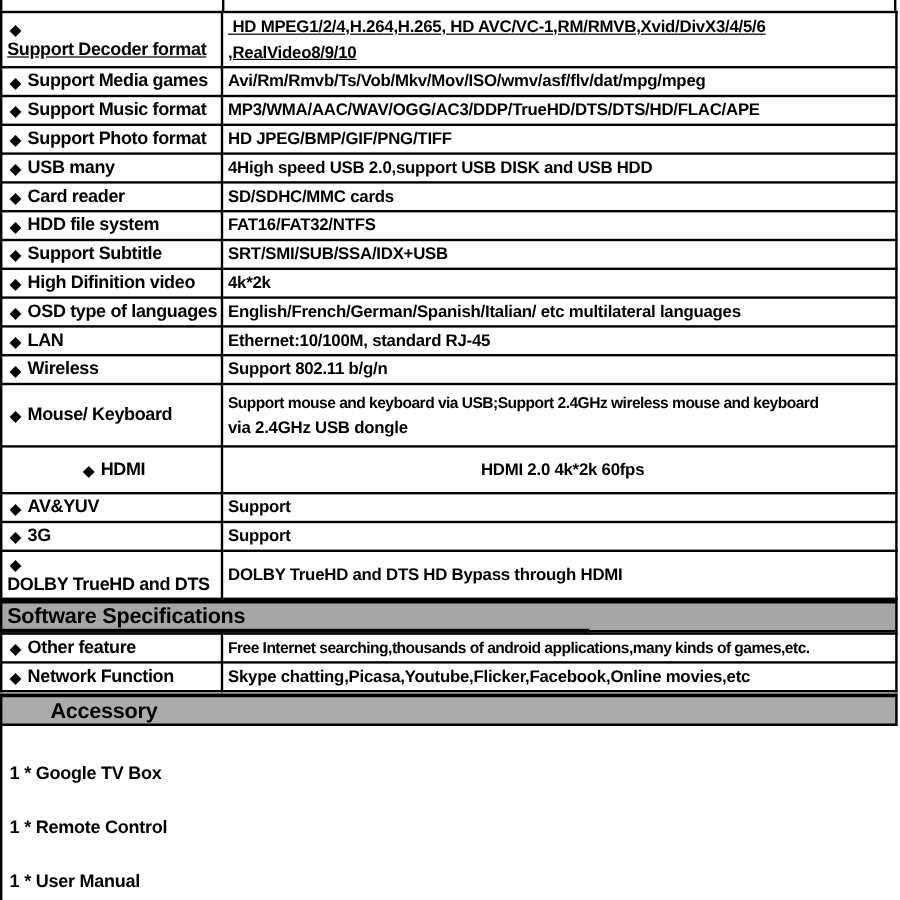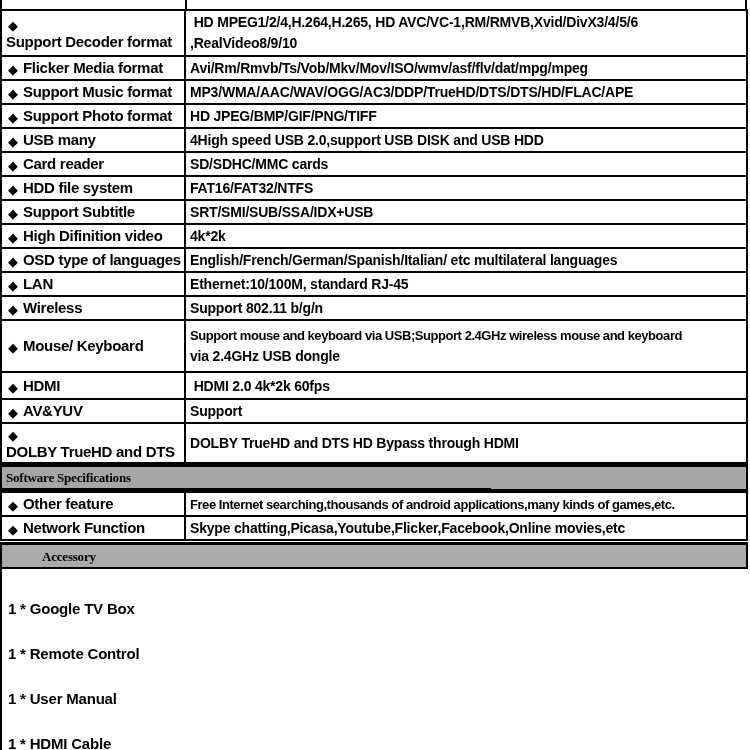--- a/index.html
+++ b/index.html
@@ -18,23 +18,23 @@
   .vstub.left { left: 0; }
   .vstub.mid { left: 185px; }
   .vstub.right { left: 745px; }
 
   table.spec { border-collapse: collapse; width: 748px; table-layout: fixed; }
   table.spec td { border: 2px solid #000; vertical-align: middle; overflow: hidden; }
   td.label-cell { width: 184px; padding: 1px 2px 1px 4px; }
   td.value-cell { padding: 1px 2px 1px 4px; }
 
   tr.row { height: 24px; }
-  tr.row-tall2 { height: 45px; }   
+  tr.row-tall2 { height: 45px; text-decoration: underline; }   
   tr.row-tall2b { height: 52px; border-radius: 12px; }  
-  tr.row-med { height: 27px; }     
+  tr.row-med { height: 39px; text-align: center; }     
 
   .diamond {
     font-size: 13px; line-height: 13px;
     display: inline-block; vertical-align: -1px;
     margin: 0 5px 0 2px; color: #000;
   }
   .label-text {
     font-size: 15px; font-weight: bold; letter-spacing: -0.3px;
     white-space: nowrap;
   }
@@ -46,22 +46,22 @@
   .fit { font-size: 13px; letter-spacing: -0.45px; }
 
   
   .bar {
     width: 748px; background: #a6a6a6;
     border-left: 2px solid #000; border-right: 2px solid #000;
   }
   .bar.software { border-top: 3px solid #000; border-bottom: 2px solid #000; height: 27px; }
   .bar.accessory { border-top: 3px solid #000; border-bottom: 2px solid #000; height: 27px; margin-top: 1px; background: #ababab; }
   .bar-title {
-    font-size: 13px; font-weight: bold; letter-spacing: -0.2px;
-    line-height: 21px; padding-left: 4px; display: inline-block; font-family: Liberation Serif, serif;
+    font-size: 18px; font-weight: bold; letter-spacing: -0.2px;
+    line-height: 21px; padding-left: 4px; display: inline-block;
   }
   .bar.software .bar-title {
     width: 489px; border-bottom: 3px solid #000; margin-top: 0;
   }
   .bar.accessory .bar-title { padding-top: 1px; padding-left: 40px; }
 
   
   .acc-list {
     width: 750px; min-height: 127px;
     border-left: 2px solid #000; border-bottom: 4px solid #000;
@@ -91,21 +91,21 @@
       <td class="label-cell">
         <span class="diamond">◆</span><span class="label-text">Support Decoder format</span>
       </td>
       <td class="value-cell">
         <span class="value-line"> HD MPEG1/2/4,H.264,H.265, HD AVC/VC-1,RM/RMVB,Xvid/DivX3/4/5/6</span>
         <span class="value-line">,RealVideo8/9/10</span>
       </td>
     </tr>
     <tr class="row">
       <td class="label-cell">
-        <span class="diamond">◆</span><span class="label-text">Flicker Media format</span>
+        <span class="diamond">◆</span><span class="label-text">Support Media games</span>
       </td>
       <td class="value-cell">
         <span class="value-text">Avi/Rm/Rmvb/Ts/Vob/Mkv/Mov/ISO/wmv/asf/flv/dat/mpg/mpeg</span>
       </td>
     </tr>
     <tr class="row">
       <td class="label-cell">
         <span class="diamond">◆</span><span class="label-text">Support Music format</span>
       </td>
       <td class="value-cell">
@@ -197,20 +197,28 @@
       <td class="label-cell">
         <span class="diamond">◆</span><span class="label-text">HDMI</span>
       </td>
       <td class="value-cell">
         <span class="value-text"> HDMI 2.0 4k*2k 60fps</span>
       </td>
     </tr>
     <tr class="row">
       <td class="label-cell">
         <span class="diamond">◆</span><span class="label-text">AV&amp;YUV</span>
+      </td>
+      <td class="value-cell">
+        <span class="value-text">Support</span>
+      </td>
+    </tr>
+    <tr class="row">
+      <td class="label-cell">
+        <span class="diamond">◆</span><span class="label-text">3G</span>
       </td>
       <td class="value-cell">
         <span class="value-text">Support</span>
       </td>
     </tr>
     <tr class="row">
       <td class="label-cell">
         <span class="diamond">◆</span><span class="label-text">DOLBY TrueHD and DTS</span>
       </td>
       <td class="value-cell">

